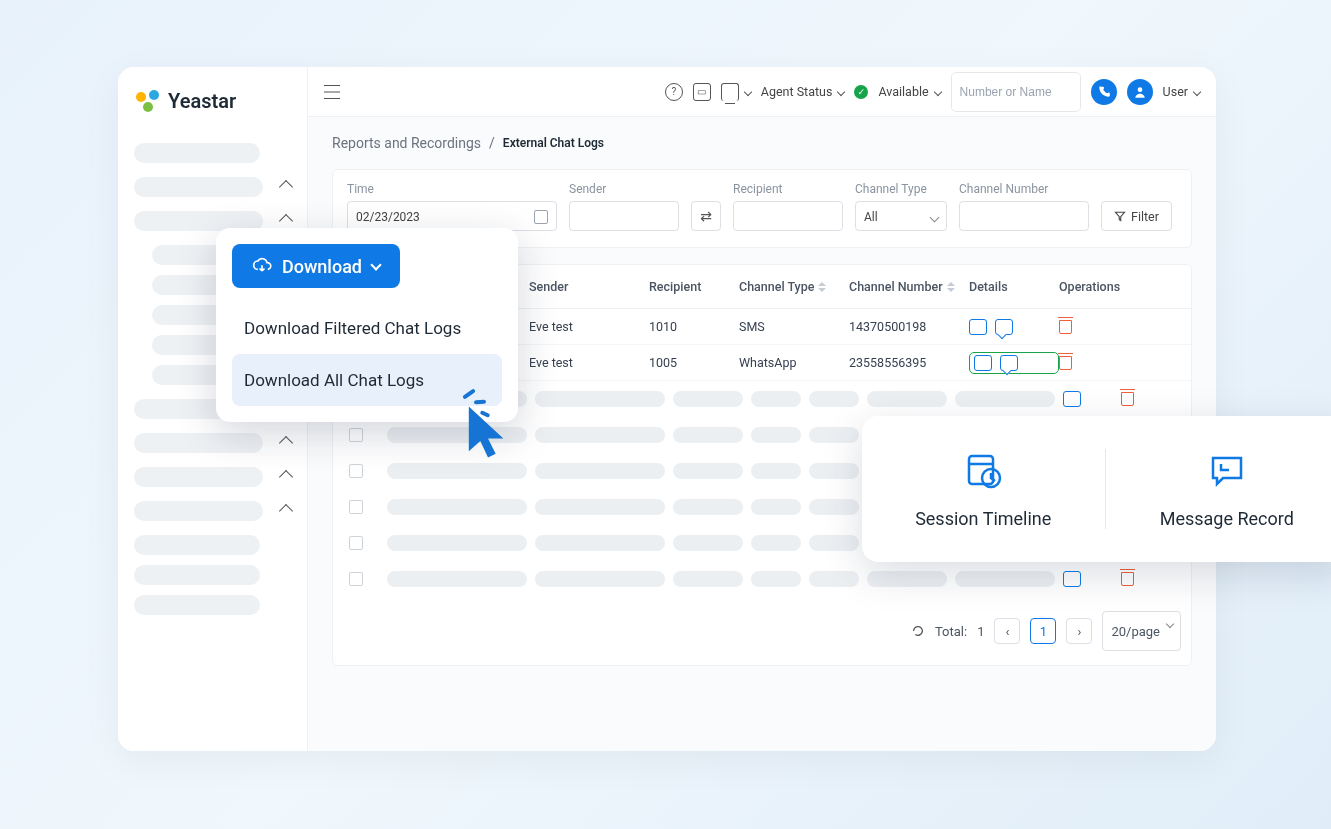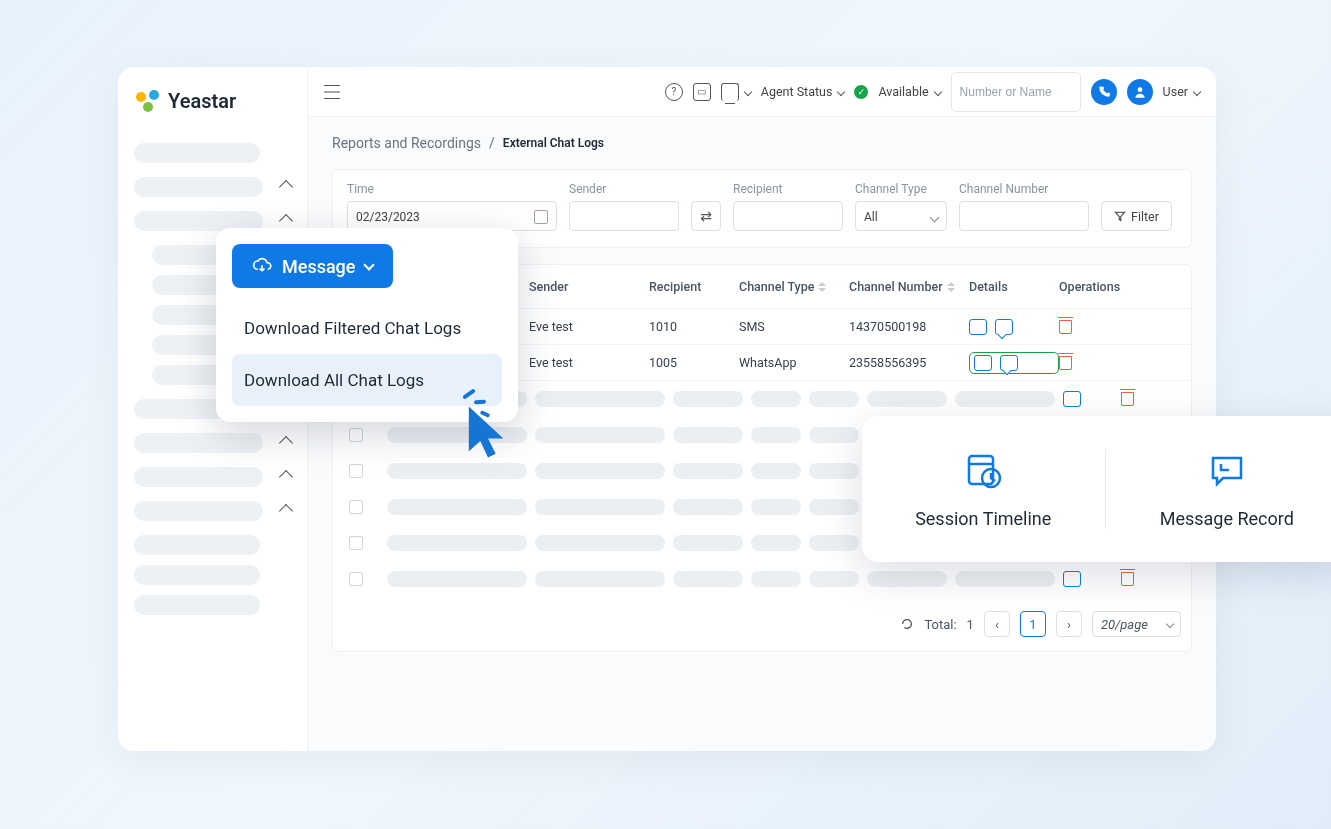--- a/index.html
+++ b/index.html
@@ -289,22 +289,22 @@
   .pagination {
     display:flex;align-items:center;justify-content:flex-end;
     gap:10px;padding:14px 10px;font-size:13px;color:#4b5563;
   }
   .page-btn {
     width:26px;height:26px;border:1px solid #dcdfe4;border-radius:4px;
     display:flex;align-items:center;justify-content:center;
   }
   .page-btn.active { border-color:#0f7ae5;color:#0f7ae5; }
   .page-size {
-    height:26px;border:1px solid #dcdfe4;border-radius:4px;
-    padding:0 32px 0 8px;display:flex;align-items:center;position:relative;font-style:italic;
+    height:40px;border:1px solid #dcdfe4;border-radius:4px;
+    padding:0 20px 0 8px;display:flex;align-items:center;position:relative;
   }
   .page-size::after {
     content:'';position:absolute;right:7px;top:9px;
     width:5px;height:5px;border-right:1.2px solid #888;border-bottom:1.2px solid #888;
     transform:rotate(45deg);
   }
   
   .download-overlay {
     position:absolute;
     left:216px;top:228px;
@@ -634,21 +634,21 @@
     </div>
   </div>
 </div>
 
 <div class="download-overlay">
   <div class="download-btn">
     <svg viewBox="0 0 24 24">
         <path d="M7 16a5 5 0 0 1 0-10 6 6 0 0 1 11 2 4 4 0 0 1 1 8"></path>
         <path d="M12 11v7m0 0l-3-3m3 3l3-3"></path>
       </svg>
-    <span>Message</span>
+    <span>Download</span>
     <div class="download-chev"></div>
   </div>
   <div class="dd-menu">
     <div class="dd-item">Download Filtered Chat Logs</div>
     <div class="dd-item hover">Download All Chat Logs</div>
   </div>
 </div>
 <div class="spark">
     <span></span>
     <span></span>

